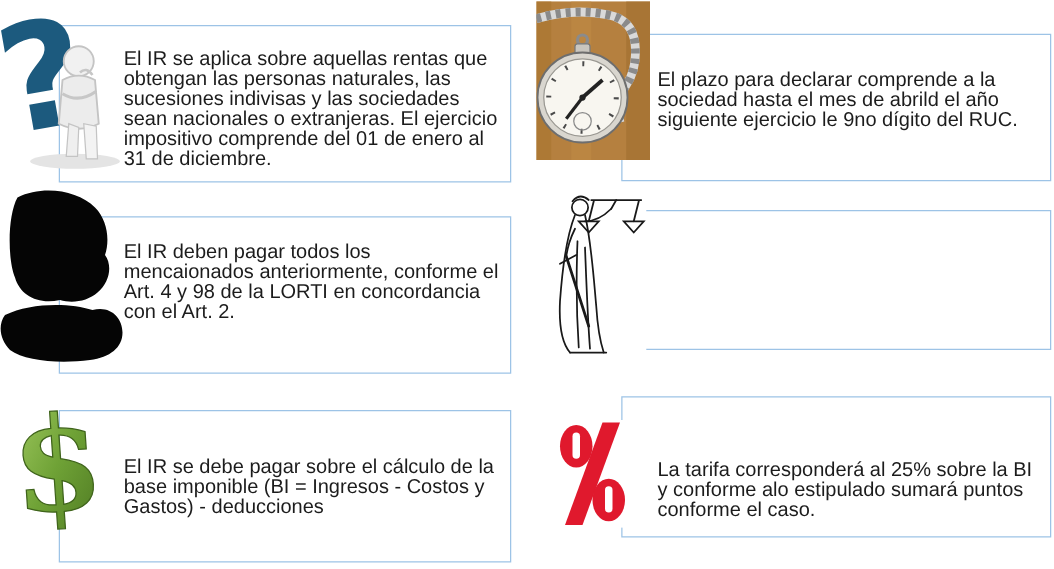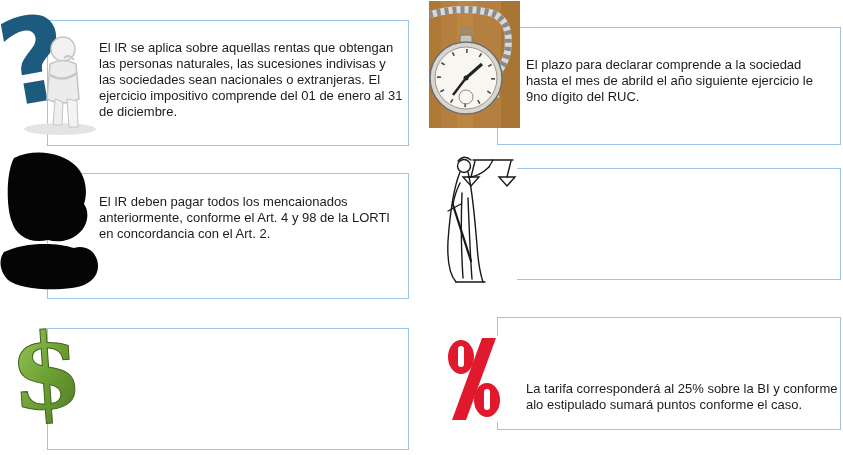--- a/index.html
+++ b/index.html
@@ -18,41 +18,42 @@
   }
   .pic{
     position:absolute;
     z-index:3;
     line-height:0;
   }
   .pic.photo{background:#ffffff;}
   .txt{
     position:absolute;
     z-index:2;
-    font-size:13px;
+    font-size:16px;
     line-height:16px;
     color:#1c1c1c;
   }
 </style>
 </head>
 <body>
 
 <div class="stage">
 
   <div class="card" style="left:47px;top:20px;width:360px;height:124px"></div>
   <div class="card" style="left:497px;top:27px;width:342px;height:116px"></div>
   <div class="card" style="left:47px;top:173px;width:360px;height:124px"></div>
   <div class="card" style="left:497px;top:168px;width:342px;height:110px"></div>
   <div class="card" style="left:47px;top:328px;width:360px;height:120px"></div>
   <div class="card" style="left:497px;top:317px;width:342px;height:111px"></div>
 
   <div class="txt" style="left:99px;top:40px;width:304px">El IR se aplica sobre aquellas rentas que obtengan las personas naturales, las sucesiones indivisas y las sociedades sean nacionales o extranjeras. El ejercicio impositivo comprende del 01 de enero al 31 de diciembre.</div>
   <div class="txt" style="left:526px;top:57px;width:295px">El plazo para declarar comprende a la sociedad hasta el mes de abrild el año siguiente ejercicio le 9no dígito del RUC.</div>
   <div class="txt" style="left:99px;top:194px;width:305px">El IR deben pagar todos los mencaionados anteriormente, conforme el Art. 4 y 98 de la LORTI en concordancia con el Art. 2.</div>
-  <div class="txt" style="left:526px;top:381px;width:312px">La tarifa corresponderá al 25% sobre la BI y conforme alo estipulado sumará puntos conforme el caso.</div>
+  <div class="txt" style="left:99px;top:366px;width:300px">El IR se debe pagar sobre el cálculo de la base imponible (BI = Ingresos - Costos y Gastos) - deducciones</div>
+  <div class="txt" style="left:526px;top:369px;width:312px">La tarifa corresponderá al 25% sobre la BI y conforme alo estipulado sumará puntos conforme el caso.</div>
 
   <div class="pic" style="left:0;top:2px">
     <svg width="115" height="136" viewBox="0 0 115 136">
       <ellipse cx="60" cy="127" rx="36" ry="6" fill="#e4e4e4"></ellipse>
       <text x="34" y="100" text-anchor="middle" font-family="DejaVu Sans, sans-serif" font-weight="bold" font-size="118" fill="#1c5a7e" transform="rotate(-10 34 60)">?</text>
       <circle cx="63" cy="47" r="12" fill="#f1f1f1" stroke="#c4c4c4" stroke-width="1.5"></circle>
       <path d="M50 62 Q63 55 76 62 L79 97 Q63 105 47 97 Z" fill="#ececec" stroke="#c4c4c4" stroke-width="1.5"></path>
       <path d="M50 73 Q63 81 77 71" fill="none" stroke="#c7c7c7" stroke-width="2.5"></path>
       <path d="M74 58 Q69 51 64 56" fill="none" stroke="#c7c7c7" stroke-width="2"></path>
       <path d="M55 97 L53 123 h9 l1 -23 Z" fill="#efefef" stroke="#c4c4c4"></path>

